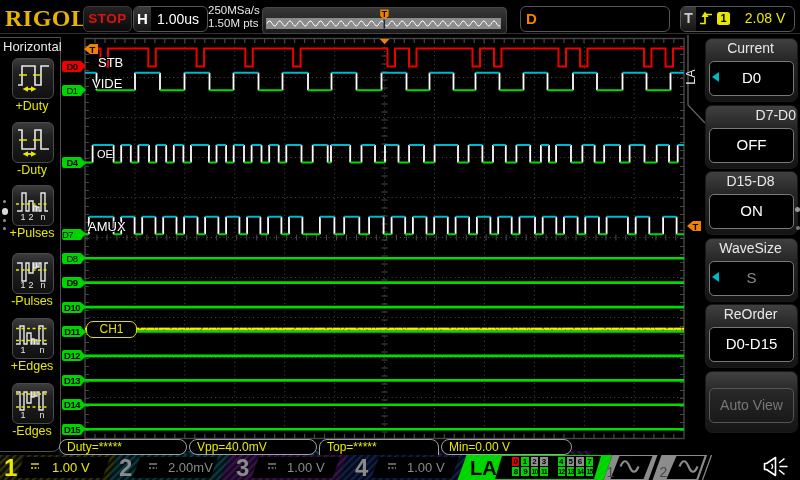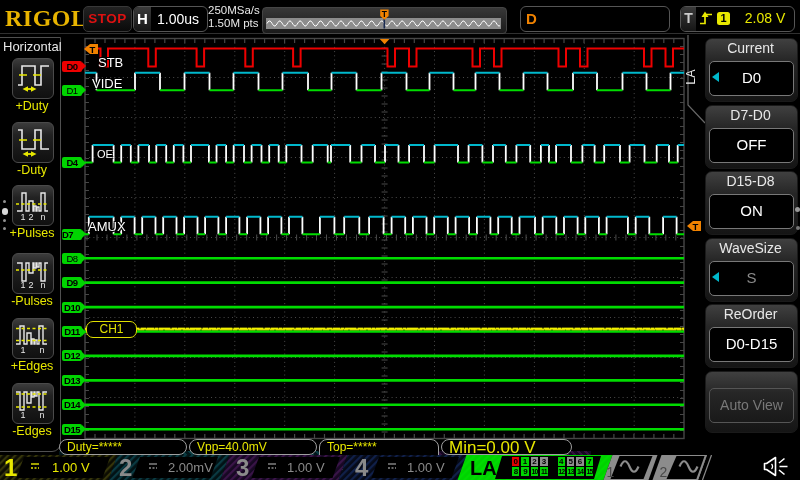--- a/index.html
+++ b/index.html
@@ -49,21 +49,21 @@
 <path d="M85.0 162.5H92.6 M113.6 162.5H121.2 M130.8 162.5H138.4 M149.0 162.5H156.3 M166.2 162.5H173.8 M183.4 162.5H191.0 M208.9 162.5H216.5 M226.1 162.5H233.7 M244.0 162.5H251.6 M261.5 162.5H269.2 M278.7 162.5H286.3 M301.5 162.5H312.7 M327.7 162.5H331.0 M350.2 162.5H361.5 M375.0 162.5H385.0 M398.5 162.5H409.1 M424.0 162.5H434.6 M458.0 162.5H468.6 M482.4 162.5H493.0 M505.8 162.5H516.4 M530.2 162.5H540.9 M549.0 162.5H556.1 M571.0 162.5H582.4 M594.6 162.5H604.2 M620.0 162.5H629.6 M644.5 162.5H656.7 M669.0 162.5H677.7" stroke="#00dc00" stroke-width="2" fill="none"></path>
 <path d="M92.6 145.1H113.6 M121.2 145.1H130.8 M138.4 145.1H149.0 M156.3 145.1H166.2 M173.8 145.1H183.4 M191.0 145.1H208.9 M216.5 145.1H226.1 M233.7 145.1H244.0 M251.6 145.1H261.5 M269.2 145.1H278.7 M286.3 145.1H301.5 M312.7 145.1H327.7 M331.0 145.1H350.2 M361.5 145.1H375.0 M385.0 145.1H398.5 M409.1 145.1H424.0 M434.6 145.1H458.0 M468.6 145.1H482.4 M493.0 145.1H505.8 M516.4 145.1H530.2 M540.9 145.1H549.0 M556.1 145.1H571.0 M582.4 145.1H594.6 M604.2 145.1H620.0 M629.6 145.1H644.5 M656.7 145.1H669.0 M677.7 145.1H684.0" stroke="#00b8cc" stroke-width="2" fill="none"></path>
 <path d="M88.8 234.2V216.8 M113.6 234.2V216.8 M121.2 234.2V216.8 M134.6 234.2V216.8 M142.2 234.2V216.8 M155.5 234.2V216.8 M163.2 234.2V216.8 M176.5 234.2V216.8 M184.1 234.2V216.8 M197.5 234.2V216.8 M205.1 234.2V216.8 M218.4 234.2V216.8 M226.1 234.2V216.8 M239.4 234.2V216.8 M247.1 234.2V216.8 M260.4 234.2V216.8 M268.1 234.2V216.8 M281.4 234.2V216.8 M289.0 234.2V216.8 M302.4 234.2V216.8 M319.9 234.2V216.8 M334.4 234.2V216.8 M344.2 234.2V216.8 M359.3 234.2V216.8 M369.1 234.2V216.8 M383.6 234.2V216.8 M391.6 234.2V216.8 M405.2 234.2V216.8 M412.9 234.2V216.8 M426.5 234.2V216.8 M434.2 234.2V216.8 M447.8 234.2V216.8 M455.6 234.2V216.8 M469.1 234.2V216.8 M476.9 234.2V216.8 M490.4 234.2V216.8 M498.2 234.2V216.8 M511.7 234.2V216.8 M519.5 234.2V216.8 M535.0 234.2V216.8 M542.7 234.2V216.8 M556.3 234.2V216.8 M564.0 234.2V216.8 M577.6 234.2V216.8 M585.3 234.2V216.8 M598.9 234.2V216.8 M606.6 234.2V216.8 M627.9 234.2V216.8 M635.7 234.2V216.8 M649.3 234.2V216.8 M663.1 234.2V216.8 M676.6 234.2V216.8" stroke="#ffffff" stroke-width="1.8" fill="none"></path>
 <path d="M85.0 234.2H88.8 M113.6 234.2H121.2 M134.6 234.2H142.2 M155.5 234.2H163.2 M176.5 234.2H184.1 M197.5 234.2H205.1 M218.4 234.2H226.1 M239.4 234.2H247.1 M260.4 234.2H268.1 M281.4 234.2H289.0 M302.4 234.2H319.9 M334.4 234.2H344.2 M359.3 234.2H369.1 M383.6 234.2H391.6 M405.2 234.2H412.9 M426.5 234.2H434.2 M447.8 234.2H455.6 M469.1 234.2H476.9 M490.4 234.2H498.2 M511.7 234.2H519.5 M535.0 234.2H542.7 M556.3 234.2H564.0 M577.6 234.2H585.3 M598.9 234.2H606.6 M627.9 234.2H635.7 M649.3 234.2H663.1 M676.6 234.2H684.0" stroke="#00dc00" stroke-width="2" fill="none"></path>
 <path d="M88.8 216.8H113.6 M121.2 216.8H134.6 M142.2 216.8H155.5 M163.2 216.8H176.5 M184.1 216.8H197.5 M205.1 216.8H218.4 M226.1 216.8H239.4 M247.1 216.8H260.4 M268.1 216.8H281.4 M289.0 216.8H302.4 M319.9 216.8H334.4 M344.2 216.8H359.3 M369.1 216.8H383.6 M391.6 216.8H405.2 M412.9 216.8H426.5 M434.2 216.8H447.8 M455.6 216.8H469.1 M476.9 216.8H490.4 M498.2 216.8H511.7 M519.5 216.8H535.0 M542.7 216.8H556.3 M564.0 216.8H577.6 M585.3 216.8H598.9 M606.6 216.8H627.9 M635.7 216.8H649.3 M663.1 216.8H676.6" stroke="#00b8cc" stroke-width="2" fill="none"></path>
 <path d="M379.8 39 h9.6 l-4.8 5.2 z" fill="#f08200"></path>
 </svg>
 <div style="position:absolute;left:62px;top:60.9px;width:20px;height:11px;background:#ee0000;border-radius:2px;color:#000;font-size:9.5px;font-weight:bold;text-align:center;line-height:11px;letter-spacing:-0.5px">D0<div style="position:absolute;right:-4px;top:1.5px;width:0;height:0;border-top:4px solid transparent;border-bottom:4px solid transparent;border-left:4.5px solid #ee0000"></div></div>
 <div style="position:absolute;left:62px;top:84.7px;width:20px;height:11px;background:#00d400;border-radius:2px;color:#000;font-size:9.5px;font-weight:normal;text-align:center;line-height:11px;letter-spacing:-0.5px">D1<div style="position:absolute;right:-4px;top:1.5px;width:0;height:0;border-top:4px solid transparent;border-bottom:4px solid transparent;border-left:4.5px solid #00d400"></div></div>
 <div style="position:absolute;left:62px;top:157.0px;width:20px;height:11px;background:#00d400;border-radius:2px;color:#000;font-size:9.5px;font-weight:bold;text-align:center;line-height:11px;letter-spacing:-0.5px">D4<div style="position:absolute;right:-4px;top:1.5px;width:0;height:0;border-top:4px solid transparent;border-bottom:4px solid transparent;border-left:4.5px solid #00d400"></div></div>
-<div style="position:absolute;left:62px;top:228.7px;width:20px;height:11px;background:#00d400;border-radius:2px;color:#000;font-size:9.5px;font-weight:bold;text-align:left;line-height:11px;letter-spacing:-0.5px">D7<div style="position:absolute;right:-4px;top:1.5px;width:0;height:0;border-top:4px solid transparent;border-bottom:4px solid transparent;border-left:4.5px solid #00d400"></div></div>
+<div style="position:absolute;left:62px;top:228.7px;width:20px;height:11px;background:#00d400;border-radius:2px;color:#000;font-size:9.5px;font-weight:normal;text-align:left;line-height:11px;letter-spacing:-0.5px">D7<div style="position:absolute;right:-4px;top:1.5px;width:0;height:0;border-top:4px solid transparent;border-bottom:4px solid transparent;border-left:4.5px solid #00d400"></div></div>
 <div style="position:absolute;left:62px;top:252.7px;width:20px;height:11px;background:#00d400;border-radius:2px;color:#000;font-size:9.5px;font-weight:normal;text-align:center;line-height:11px;letter-spacing:-0.5px">D8<div style="position:absolute;right:-4px;top:1.5px;width:0;height:0;border-top:4px solid transparent;border-bottom:4px solid transparent;border-left:4.5px solid #00d400"></div></div>
 <div style="position:absolute;left:62px;top:277.1px;width:20px;height:11px;background:#00d400;border-radius:2px;color:#000;font-size:9.5px;font-weight:bold;text-align:center;line-height:11px;letter-spacing:-0.5px">D9<div style="position:absolute;right:-4px;top:1.5px;width:0;height:0;border-top:4px solid transparent;border-bottom:4px solid transparent;border-left:4.5px solid #00d400"></div></div>
 <div style="position:absolute;left:62px;top:301.6px;width:20px;height:11px;background:#00d400;border-radius:2px;color:#000;font-size:9.5px;font-weight:bold;text-align:center;line-height:11px;letter-spacing:-0.5px">D10<div style="position:absolute;right:-4px;top:1.5px;width:0;height:0;border-top:4px solid transparent;border-bottom:4px solid transparent;border-left:4.5px solid #00d400"></div></div>
 <div style="position:absolute;left:62px;top:326.0px;width:20px;height:11px;background:#00d400;border-radius:2px;color:#000;font-size:9.5px;font-weight:bold;text-align:center;line-height:11px;letter-spacing:-0.5px">D11<div style="position:absolute;right:-4px;top:1.5px;width:0;height:0;border-top:4px solid transparent;border-bottom:4px solid transparent;border-left:4.5px solid #00d400"></div></div>
 <div style="position:absolute;left:62px;top:350.4px;width:20px;height:11px;background:#00d400;border-radius:2px;color:#000;font-size:9.5px;font-weight:bold;text-align:center;line-height:11px;letter-spacing:-0.5px">D12<div style="position:absolute;right:-4px;top:1.5px;width:0;height:0;border-top:4px solid transparent;border-bottom:4px solid transparent;border-left:4.5px solid #00d400"></div></div>
 <div style="position:absolute;left:62px;top:374.9px;width:20px;height:11px;background:#00d400;border-radius:2px;color:#000;font-size:9.5px;font-weight:bold;text-align:center;line-height:11px;letter-spacing:-0.5px">D13<div style="position:absolute;right:-4px;top:1.5px;width:0;height:0;border-top:4px solid transparent;border-bottom:4px solid transparent;border-left:4.5px solid #00d400"></div></div>
 <div style="position:absolute;left:62px;top:399.3px;width:20px;height:11px;background:#00d400;border-radius:2px;color:#000;font-size:9.5px;font-weight:bold;text-align:center;line-height:11px;letter-spacing:-0.5px">D14<div style="position:absolute;right:-4px;top:1.5px;width:0;height:0;border-top:4px solid transparent;border-bottom:4px solid transparent;border-left:4.5px solid #00d400"></div></div>
 <div style="position:absolute;left:62px;top:423.7px;width:20px;height:11px;background:#00d400;border-radius:2px;color:#000;font-size:9.5px;font-weight:bold;text-align:center;line-height:11px;letter-spacing:-0.5px">D15<div style="position:absolute;right:-4px;top:1.5px;width:0;height:0;border-top:4px solid transparent;border-bottom:4px solid transparent;border-left:4.5px solid #00d400"></div></div>
 <div style="position:absolute;left:98px;top:55px;color:#fff;font-size:13px;text-shadow:1px 1px 0 #000,-1px -1px 0 #000,1px -1px 0 #000,-1px 1px 0 #000">STB</div>
 <div style="position:absolute;left:92px;top:76px;color:#fff;font-size:13px;text-shadow:1px 1px 0 #000,-1px -1px 0 #000,1px -1px 0 #000,-1px 1px 0 #000">VIDE</div>
@@ -164,42 +164,42 @@
 <div style="position:absolute;left:3px;top:227px;width:3px;height:3px;border-radius:50%;background:#909090"></div>
 <svg style="position:absolute;left:684px;top:35px" width="24" height="95" viewBox="0 0 24 95">
 <path d="M4 0 V70 L21 88" stroke="#666" stroke-width="1.2" fill="none"></path>
 <text x="11" y="42" transform="rotate(-90 11 42)" font-size="12.5" fill="#e8e8e8" font-family="Liberation Sans" text-anchor="middle">LA</text>
 </svg>
 <div style="position:absolute;left:705px;top:38px;width:91px;height:62px;background:linear-gradient(#404040 0%,#262626 35%,#151515 100%);border:1px solid #1a1a1a;border-radius:7px"></div>
 <div style="position:absolute;left:705px;top:40px;width:91px;text-align:center;color:#e8e8e8;font-size:14px">Current</div>
 <div style="position:absolute;left:709px;top:61px;width:83px;height:33px;background:#000;border:1px solid #787878;border-radius:5px;color:#fff;font-size:15px;text-align:center;line-height:32px">D0</div>
 <div style="position:absolute;left:712px;top:72px;width:0;height:0;border-top:5px solid transparent;border-bottom:5px solid transparent;border-right:7px solid #00b8cc"></div>
 <div style="position:absolute;left:705px;top:104.5px;width:91px;height:62px;background:linear-gradient(#404040 0%,#262626 35%,#151515 100%);border:1px solid #1a1a1a;border-radius:7px"></div>
-<div style="position:absolute;left:705px;top:106.5px;width:91px;text-align:center;color:#e8e8e8;font-size:14px">D7-D0</div>
+<div style="position:absolute;left:705px;top:106.5px;width:91px;text-align:right;color:#e8e8e8;font-size:14px">D7-D0</div>
 <div style="position:absolute;left:709px;top:127.5px;width:83px;height:33px;background:#000;border:1px solid #787878;border-radius:5px;color:#fff;font-size:15px;text-align:center;line-height:32px">OFF</div>
 <div style="position:absolute;left:705px;top:171px;width:91px;height:62px;background:linear-gradient(#404040 0%,#262626 35%,#151515 100%);border:1px solid #1a1a1a;border-radius:7px"></div>
 <div style="position:absolute;left:705px;top:173px;width:91px;text-align:center;color:#e8e8e8;font-size:14px">D15-D8</div>
 <div style="position:absolute;left:709px;top:194px;width:83px;height:33px;background:#000;border:1px solid #787878;border-radius:5px;color:#fff;font-size:15px;text-align:center;line-height:32px">ON</div>
 <div style="position:absolute;left:705px;top:237.5px;width:91px;height:62px;background:linear-gradient(#404040 0%,#262626 35%,#151515 100%);border:1px solid #1a1a1a;border-radius:7px"></div>
 <div style="position:absolute;left:705px;top:239.5px;width:91px;text-align:center;color:#e8e8e8;font-size:14px">WaveSize</div>
 <div style="position:absolute;left:709px;top:260.5px;width:83px;height:33px;background:#000;border:1px solid #787878;border-radius:5px;color:#8a8a8a;font-size:15px;text-align:center;line-height:32px">S</div>
 <div style="position:absolute;left:712px;top:271.5px;width:0;height:0;border-top:5px solid transparent;border-bottom:5px solid transparent;border-right:7px solid #00b8cc"></div>
 <div style="position:absolute;left:705px;top:304px;width:91px;height:62px;background:linear-gradient(#404040 0%,#262626 35%,#151515 100%);border:1px solid #1a1a1a;border-radius:7px"></div>
 <div style="position:absolute;left:705px;top:306px;width:91px;text-align:center;color:#e8e8e8;font-size:14px">ReOrder</div>
 <div style="position:absolute;left:709px;top:327px;width:83px;height:33px;background:#000;border:1px solid #787878;border-radius:5px;color:#fff;font-size:15px;text-align:center;line-height:32px">D0-D15</div>
 <div style="position:absolute;left:705px;top:370.5px;width:91px;height:60px;background:linear-gradient(#404040 0%,#262626 35%,#151515 100%);border:1px solid #1a1a1a;border-radius:7px"></div>
 <div style="position:absolute;left:709px;top:388px;width:83px;height:33px;background:transparent;border:1px solid #555;border-radius:5px;color:#787878;font-size:14px;text-align:center;line-height:32px">Auto View</div>
 <div style="position:absolute;left:795px;top:207px;width:5px;height:5px;border-radius:50%;background:#999"></div>
 <div style="position:absolute;left:795.5px;top:226px;width:4px;height:4px;border-radius:50%;background:#777"></div>
 <div style="position:absolute;left:59px;top:451px;width:262px;height:6px;background:repeating-linear-gradient(45deg,#063a40 0 2px,#02161a 2px 5px)"></div>
 <div style="position:absolute;left:321px;top:451px;width:270px;height:6px;background:repeating-linear-gradient(45deg,#32103c 0 2px,#140620 2px 5px)"></div>
 <div style="position:absolute;left:59px;top:438.5px;width:128px;height:16px;background:#000;border:1px solid #a0a0a0;border-radius:8px;color:#e8e800;font-size:12px;line-height:15px;padding-left:7px;box-sizing:border-box;white-space:nowrap">Duty=*****</div>
 <div style="position:absolute;left:189px;top:438.5px;width:128px;height:16px;background:#000;border:1px solid #a0a0a0;border-radius:8px;color:#e8e800;font-size:12px;line-height:15px;padding-left:7px;box-sizing:border-box;white-space:nowrap">Vpp=40.0mV</div>
 <div style="position:absolute;left:319px;top:438.5px;width:120px;height:31px;background:#000;border:1px solid #a0a0a0;border-radius:8px;color:#e8e800;font-size:12px;line-height:15px;padding-left:7px;box-sizing:border-box;white-space:nowrap">Top=*****</div>
-<div style="position:absolute;left:441px;top:438.5px;width:131px;height:16px;background:#000;border:1px solid #a0a0a0;border-radius:8px;color:#e8e800;font-size:17px;line-height:15px;padding-left:7px;box-sizing:border-box;white-space:nowrap">Min=0.00 V</div>
+<div style="position:absolute;left:441px;top:438.5px;width:131px;height:16px;background:#000;border:1px solid #a0a0a0;border-radius:8px;color:#e8e800;font-size:12px;line-height:15px;padding-left:7px;box-sizing:border-box;white-space:nowrap">Min=0.00 V</div>
 <svg style="position:absolute;left:0;top:455px" width="800" height="25" viewBox="0 0 800 25">
 <defs>
 <pattern id="h1" width="5" height="5" patternUnits="userSpaceOnUse" patternTransform="rotate(45)">
         <rect width="5" height="5" fill="#0c0c02"></rect>
         <rect width="2.2" height="5" fill="#34340a"></rect>
       </pattern>
 <pattern id="h2" width="5" height="5" patternUnits="userSpaceOnUse" patternTransform="rotate(45)">
         <rect width="5" height="5" fill="#021214"></rect>
         <rect width="2.2" height="5" fill="#0a3a42"></rect>
       </pattern>

